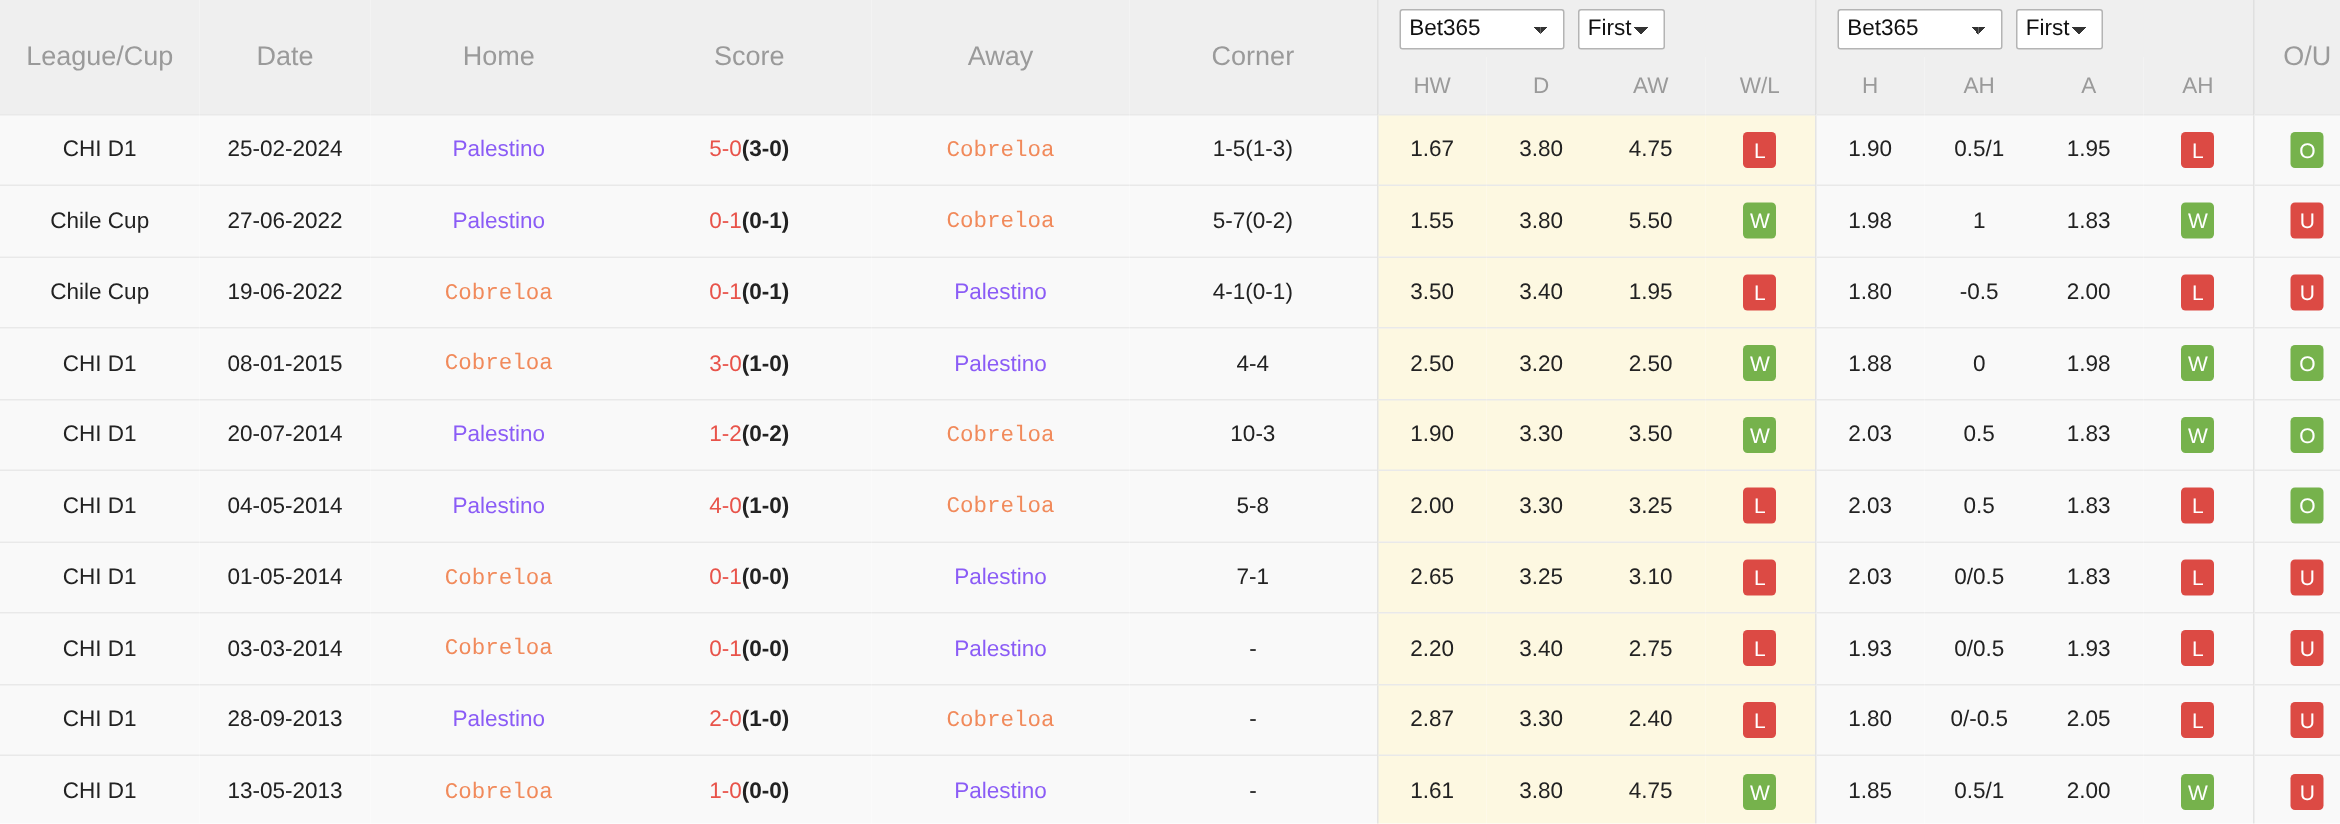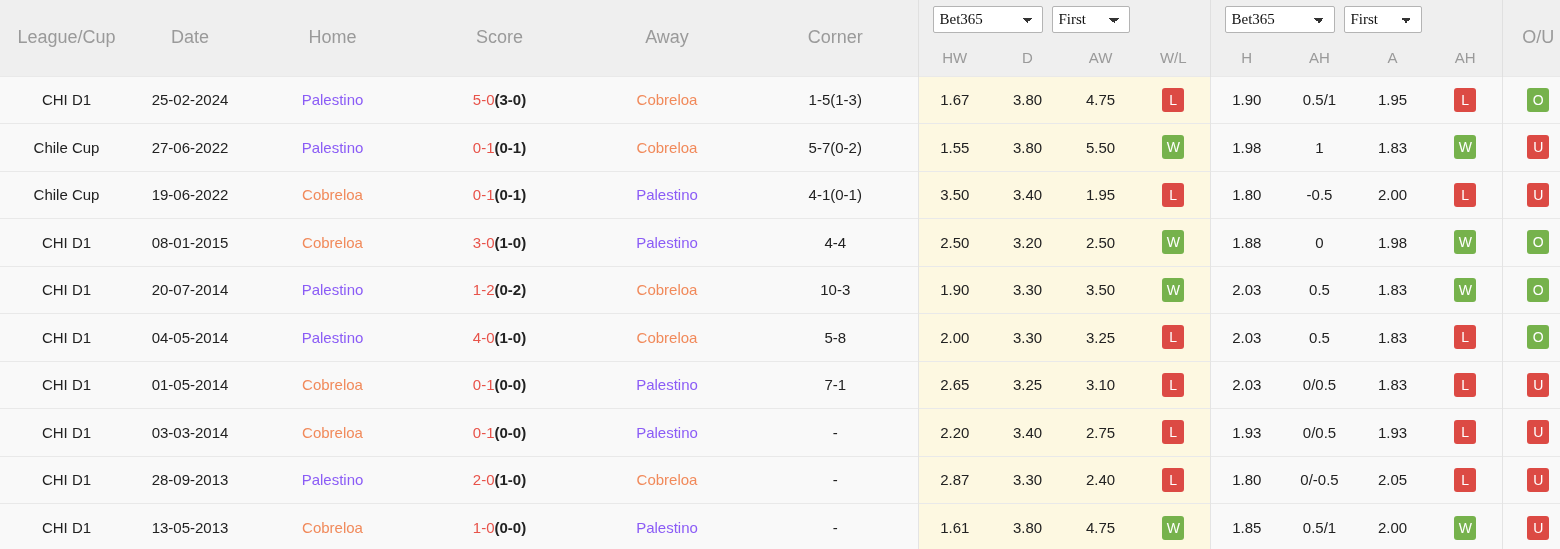--- a/index.html
+++ b/index.html
@@ -46,62 +46,62 @@
   .sel-wrap {
     display: flex;
     align-items: center;
     justify-content: flex-start;
     gap: 9px;
     padding-left: 14px;
     height: 100%;
   }
   .sel-wrap.grp2 { padding-left: 14px; }
   select.book-sel, select.period-sel {
-    font-family: Liberation Serif, serif;
+    font-family: Liberation Sans, sans-serif;
     font-size: 15px;
     color: #111;
     background: #ffffff;
     border: 1px solid #b4b4b4;
     border-radius: 2px;
     height: 27px;
     padding: 1px 4px 2px 6px;
     appearance: none;
     -webkit-appearance: none;
     background-image:
       linear-gradient(45deg, transparent 50%, #333 50%),
       linear-gradient(135deg, #333 50%, transparent 50%);
     background-position:
       calc(100% - 15px) calc(50% + 1px),
       calc(100% - 10px) calc(50% + 1px);
     background-size: 5px 5px, 5px 5px;
     background-repeat: no-repeat;
     cursor: pointer;
   }
   select.book-sel { width: 110px; }
-  select.period-sel { width: 78px; }
+  select.period-sel { width: 58px; }
 
   
   tbody tr { height: 47.5px; }
   tbody td {
     text-align: center;
     color: #222222;
     font-size: 15px;
     border-top: 1px solid #e9e9e9;
     background: #f9f9f9;
     padding: 0;
     vertical-align: middle;
     white-space: nowrap;
   }
   td.odds-group1 { background: #fdf8e1; }
   .sep-left { border-left: 1px solid #e4e4e4; }
   thead .sep-left { border-left: 1px solid #e0e0e0; }
 
   .score-main { color: #e8534a; }
   .score-ht { color: #222222; font-weight: bold; }
-  .team-hl { color: #f18a5b; }
+  .team-hl { color: #f18a5b; font-family: Liberation Mono, monospace; }
   .team-plain { color: #8b5cf6; }
 
   .badge {
     display: inline-flex;
     align-items: center;
     justify-content: center;
     width: 22px;
     height: 24px;
     border-radius: 3px;
     color: #ffffff;

